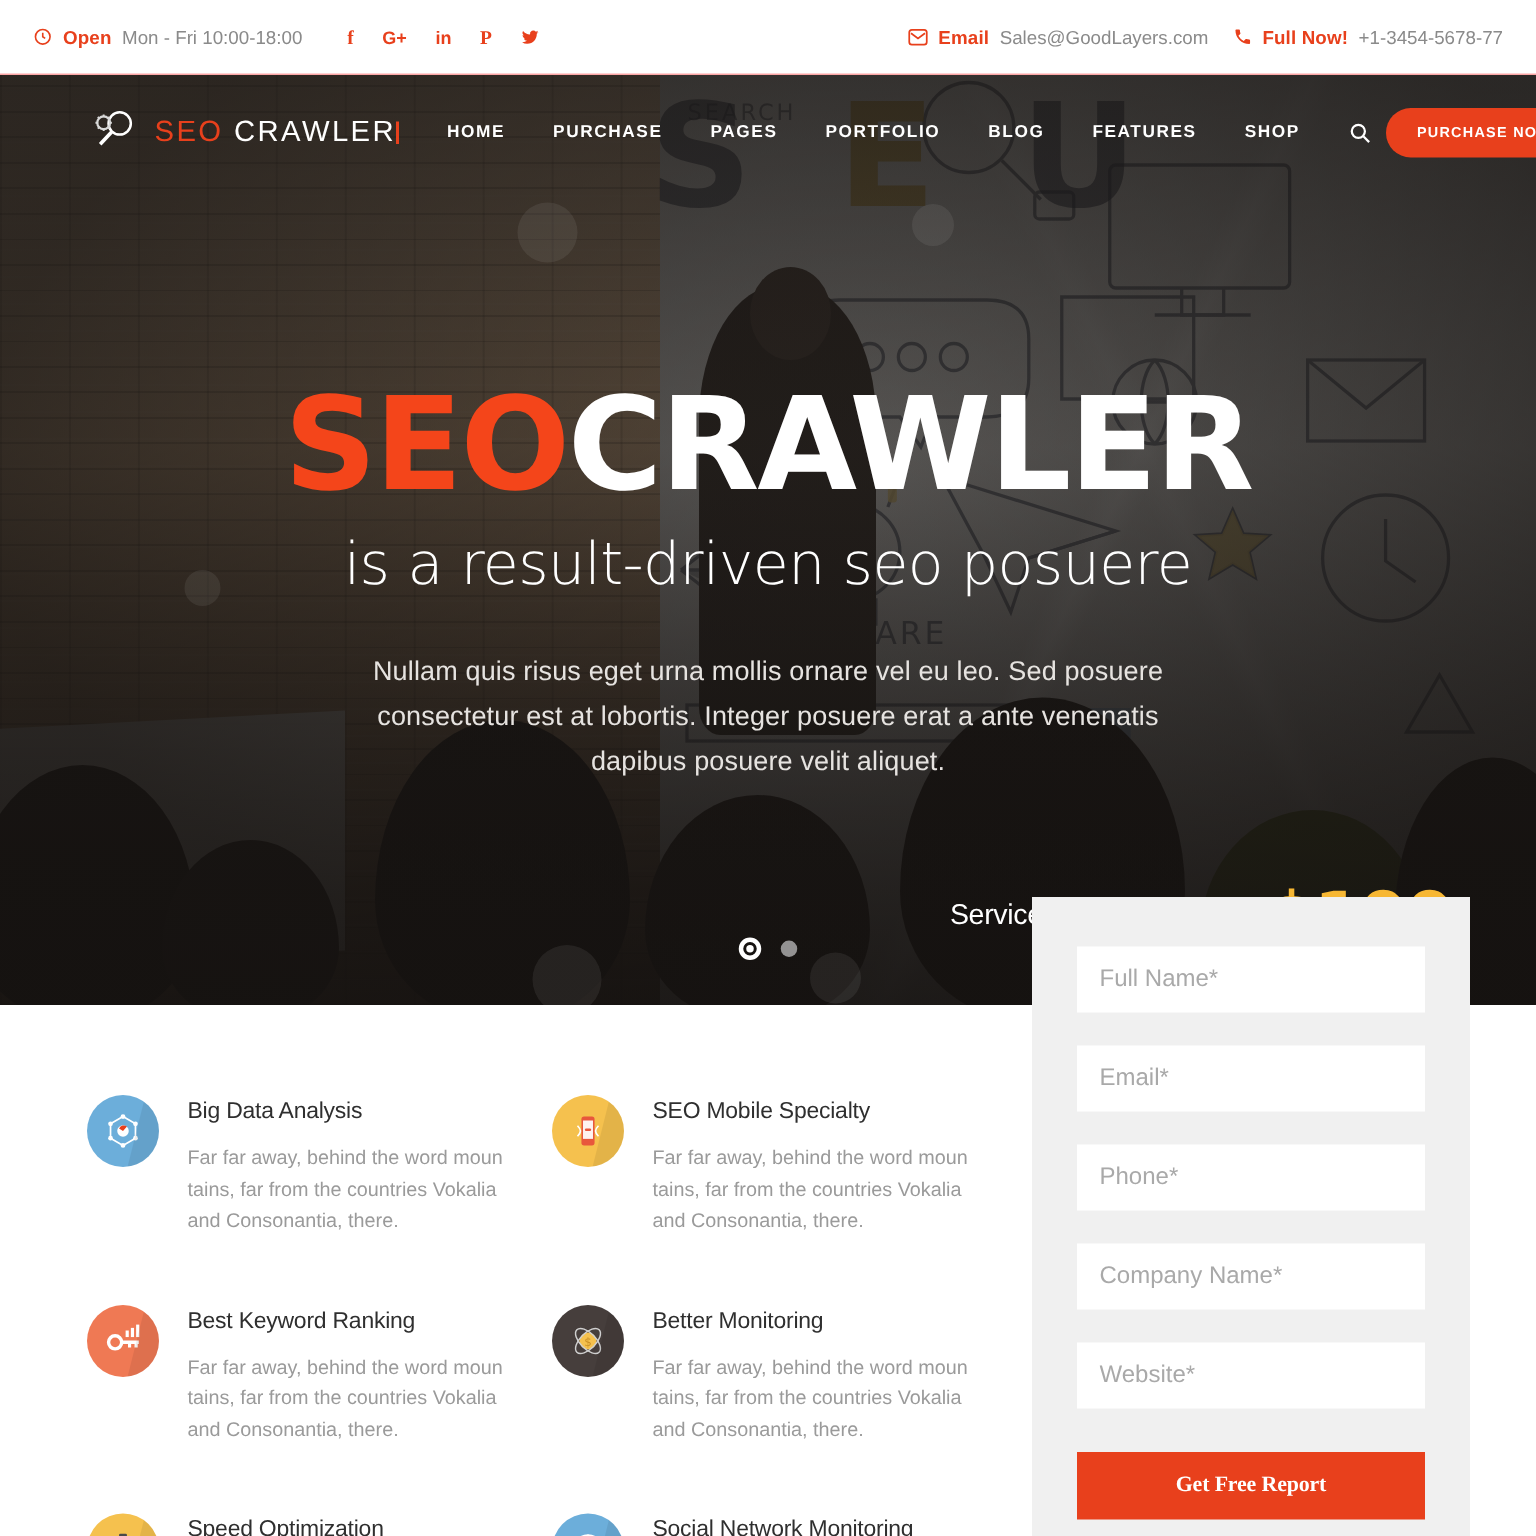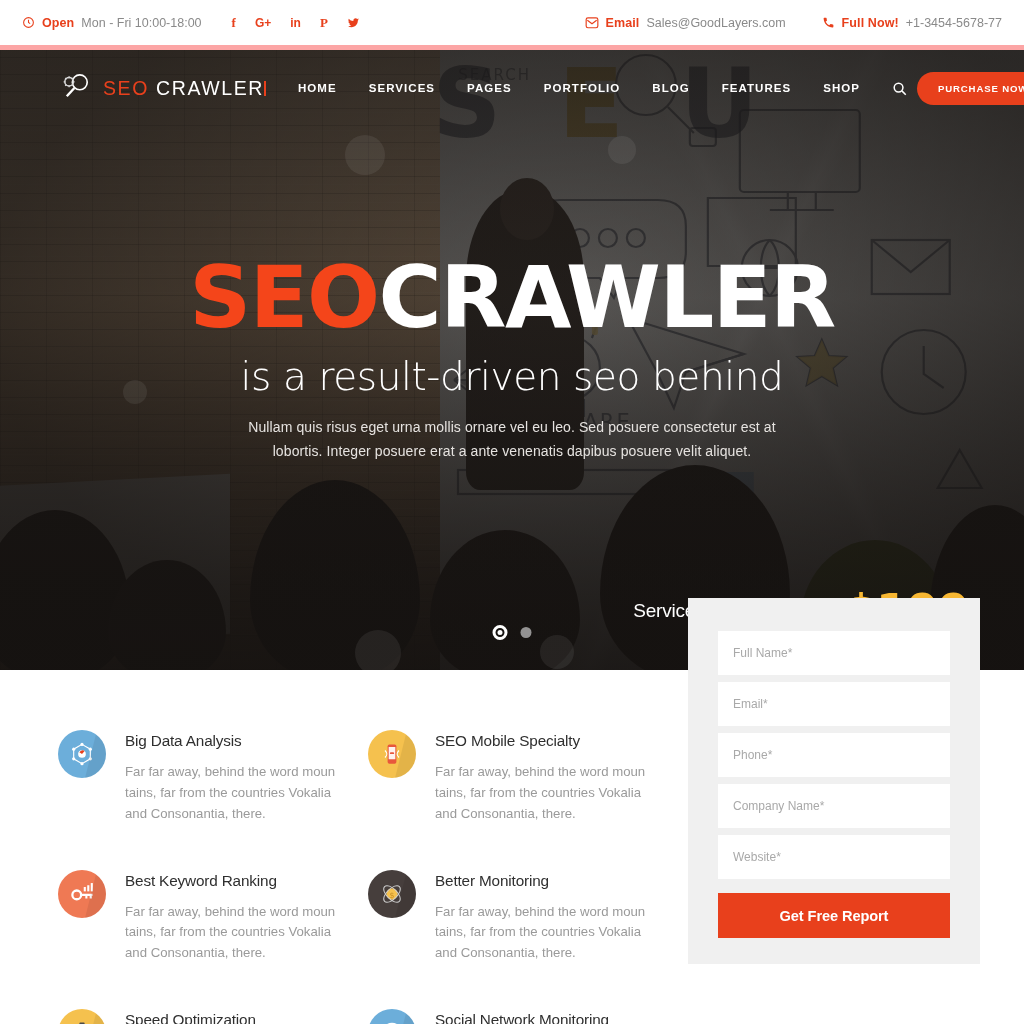--- a/index.html
+++ b/index.html
@@ -12,26 +12,26 @@
   }
 
   
   .topbar {
     height: 50px;
     background: #ffffff;
     display: flex;
     align-items: center;
     padding: 0 22px 0 22px;
     font-size: 12.5px;
-    border-bottom: 5px solid #fca5a5;
+    border-bottom: 1px solid #fca5a5;
     position: relative;
     z-index: 20;
   }
   .tb-left { display: flex; align-items: center; gap: 0; }
-  .tb-right { margin-left: auto; display: flex; align-items: center; gap: 36px; }
+  .tb-right { margin-left: auto; display: flex; align-items: center; gap: 16px; }
   .tb-item { display: flex; align-items: center; gap: 7px; white-space: nowrap; }
   .tb-icon { color: #e8401c; display: inline-flex; align-items: center; }
   .tb-strong { color: #e8401c; font-weight: bold; letter-spacing: .1px; }
   .tb-plain { color: #8a8a8a; }
   .socials { display: flex; align-items: center; gap: 19px; margin-left: 30px; }
   .soc {
     color: #e8401c; font-size: 13px; font-weight: bold;
     font-family: "Liberation Serif", serif;
     line-height: 1; cursor: pointer; display: inline-flex;
     align-items: center; justify-content: center;
@@ -122,22 +122,22 @@
     line-height: 1; color: #ffffff; white-space: nowrap;
     font-family: "DejaVu Sans", sans-serif;
   }
   .hero-title .orange { color: #f4451a; }
   .hero-sub {
     font-size: 39px; color: #ffffff; font-weight: 300;
     margin-top: 14px; letter-spacing: -.4px;
     font-family: "DejaVu Sans", sans-serif;
   }
   .hero-desc {
-    font-size: 14px; color: #e6e3e0; line-height: 1.68;
-    max-width: 545px; margin: 17px auto 0; letter-spacing: .1px;
+    font-size: 18px; color: #e6e3e0; line-height: 1.68;
+    max-width: 545px; margin: 33px auto 0; letter-spacing: .1px;
   }
   .btn-learn {
     margin-top: 31px; display: inline-block;
     border: 2px solid rgba(255,255,255,.92); border-radius: 26px;
     background: transparent; color: #fff;
     padding: 15px 31px; font-size: 10.5px; font-weight: bold;
     letter-spacing: 1.5px; cursor: pointer; font-family: inherit;
   }
 
   .price-row {
@@ -199,28 +199,28 @@
   }
   .form-head {
     background: #e8401c; color: #fff;
     height: 63px; display: flex; align-items: center; justify-content: center;
     gap: 11px; font-size: 18.5px; font-weight: bold; letter-spacing: -.2px;
     box-shadow: 0 3px 10px rgba(0,0,0,.18);
   }
   .form-body { background: #f0f0f0; padding: 33px 30px 26px; }
   .form-field {
     width: 100%; height: 44px; background: #fff; border: none;
-    padding: 0 15px; font-size: 12px; color: #0369a1;
-    font-family: inherit; margin-bottom: 7px; outline: none;
+    padding: 0 15px; font-size: 16px; color: #0369a1;
+    font-family: inherit; margin-bottom: 22px; outline: none;
   }
   .form-field::placeholder { color: #a9a9a9; }
   .btn-report {
     width: 100%; height: 45px; background: #e8401c; border: none;
     color: #fff; font-size: 14.6px; font-weight: bold; letter-spacing: -.1px;
-    cursor: pointer; font-family: Liberation Sans, sans-serif; margin-top: 7px;
+    cursor: pointer; font-family: Liberation Serif, serif; margin-top: 7px;
   }
 </style>
 </head>
 <body>
 
 <div class="topbar">
   <div class="tb-left">
     <div class="tb-item">
       <span class="tb-icon">
         <svg width="13" height="13" viewBox="0 0 24 24" fill="none" stroke="currentColor" stroke-width="2">
@@ -365,39 +365,39 @@
           <circle cx="7.5" cy="9.5" r="4.6" stroke="#d8d8d8" stroke-width="1.6"></circle>
           <path d="M7.5 3.6v2M7.5 13.4v2M1.6 9.5h2M11.4 9.5h2M3.3 5.3l1.4 1.4M10.3 12.3l1.4 1.4M11.7 5.3l-1.4 1.4M4.7 12.3l-1.4 1.4" stroke="#d8d8d8" stroke-width="1.4"></path>
         </svg>
       </span>
       <span class="logo-text"><span class="hl">SEO</span> <span>CRAWLER</span></span>
     </div>
 
     <div class="nav-menu">
       <span class="nav-sep"></span>
       <a class="nav-link">HOME</a>
-      <a class="nav-link">SERVICES</a>
+      <a class="nav-link">PURCHASE</a>
       <a class="nav-link">PAGES</a>
       <a class="nav-link">PORTFOLIO</a>
       <a class="nav-link">BLOG</a>
       <a class="nav-link">FEATURES</a>
       <a class="nav-link">SHOP</a>
       <span class="nav-search">
         <svg width="15" height="15" viewBox="0 0 24 24" fill="none" stroke="#ffffff" stroke-width="2.4">
           <circle cx="10.5" cy="10.5" r="7"></circle>
             <path d="M15.8 15.8L22 22"></path>
         </svg>
       </span>
       <button class="btn-purchase">PURCHASE NOW</button>
     </div>
   </div>
 
   <div class="hero-content">
     <h1 class="hero-title"><span class="orange">SEO</span><span>CRAWLER</span></h1>
-    <div class="hero-sub">is a result-driven seo behind</div>
+    <div class="hero-sub">is a result-driven seo posuere</div>
     <p class="hero-desc">Nullam quis risus eget urna mollis ornare vel eu leo. Sed posuere consectetur est at lobortis. Integer posuere erat a ante venenatis dapibus posuere velit aliquet.</p>
   </div>
 
   <div class="price-row">
     <span class="price-label">Service starts only from</span>
     <span class="price-amount">$199</span>
   </div>
 
   <div class="dots">
     <span class="dot active"></span>

